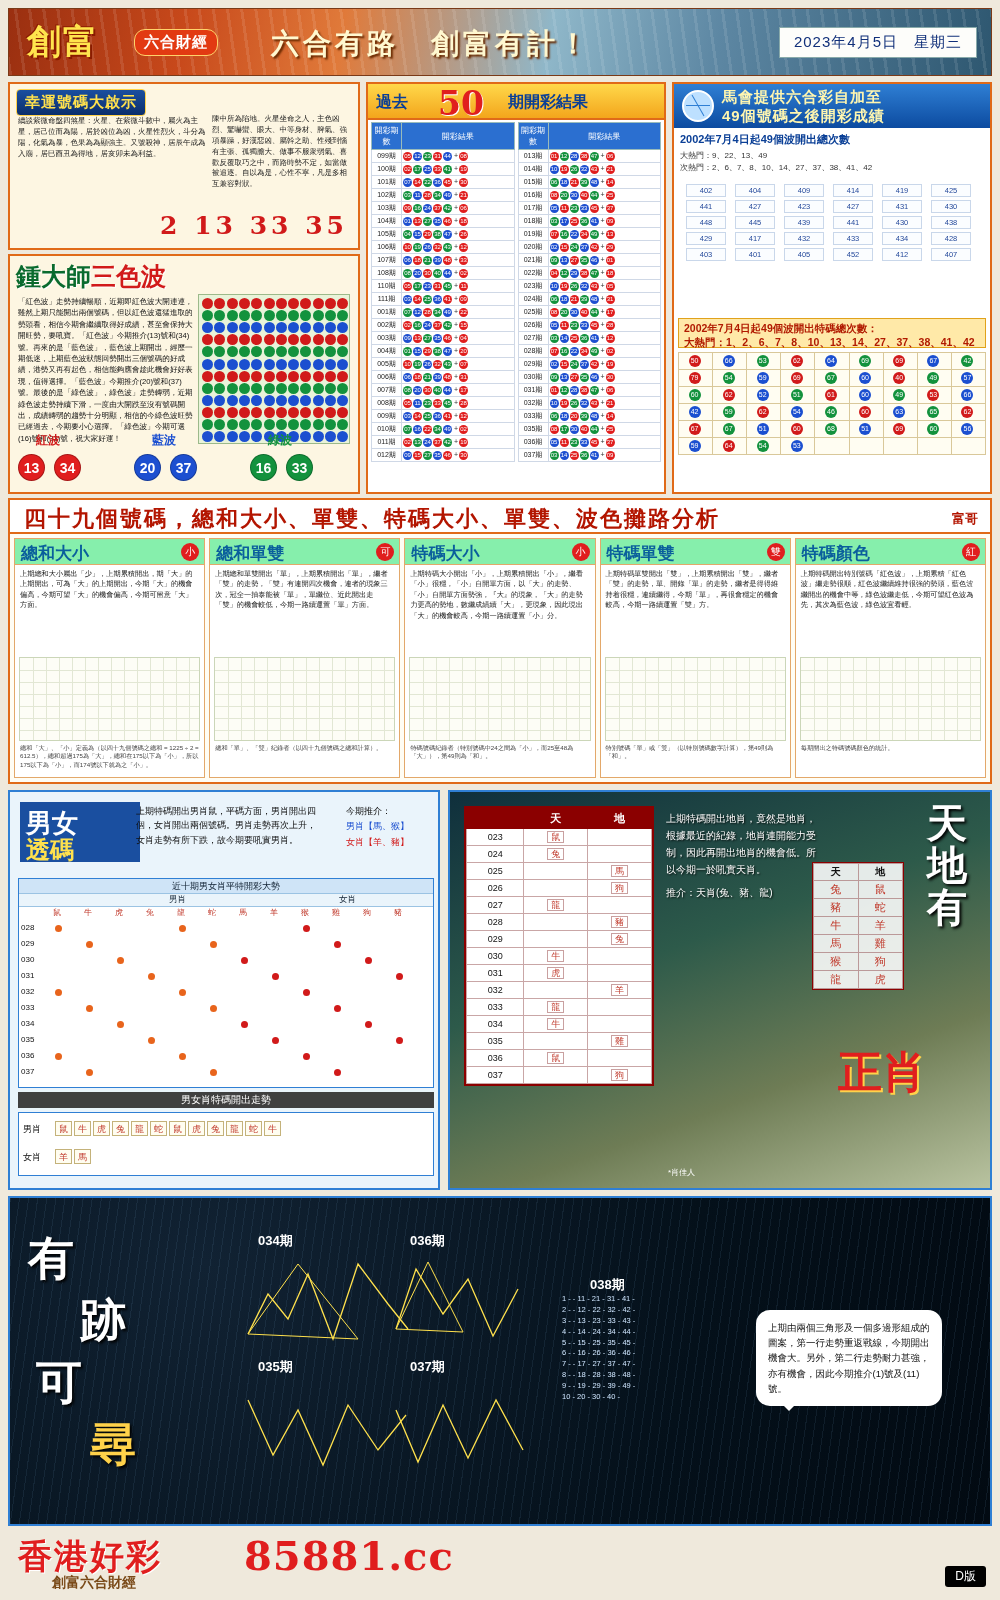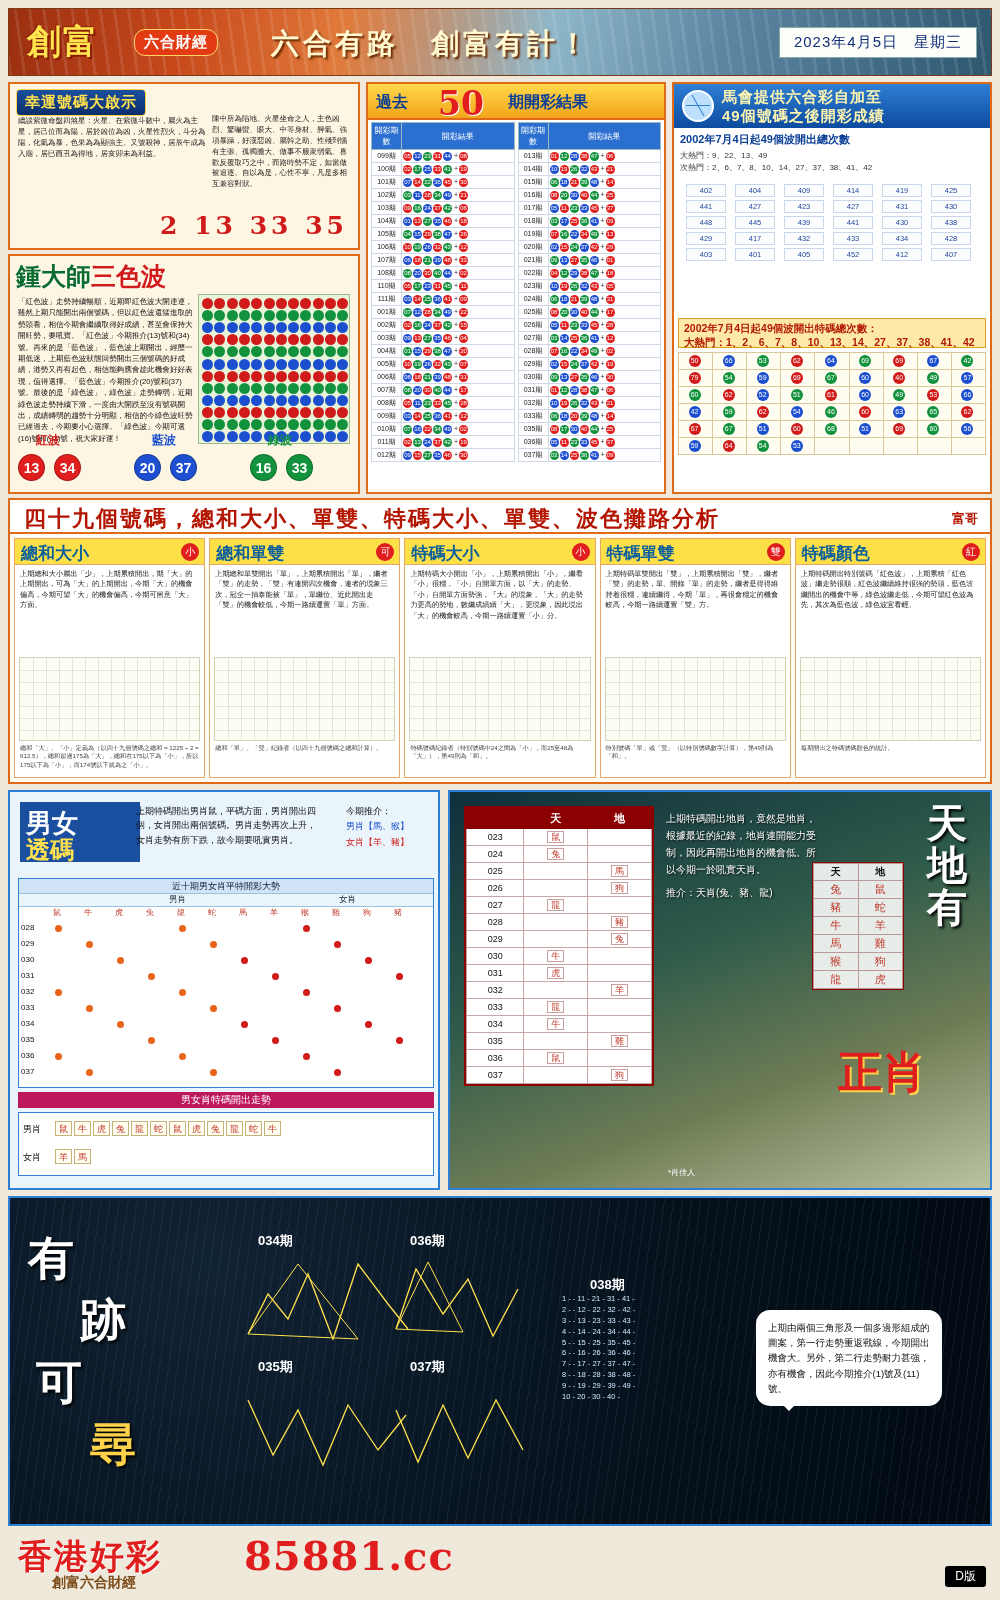--- a/index.html
+++ b/index.html
@@ -154,21 +154,21 @@
     border-bottom:2px solid #e06a18;
   }
   .row2-title .tt {
     position:absolute; left:14px; top:4px; font-family:"DejaVu Serif",serif;
     font-size:22px; font-weight:bold; color:#b31500; letter-spacing:2px;
   }
   .row2-title .au { position:absolute; right:12px; top:10px; font-size:13px; color:#b31500; font-weight:bold;}
   .an-cols { position:absolute; left:4px; top:38px; right:4px; bottom:4px; display:flex; gap:4px; }
   .an-col { flex:1; border:1px solid #e3a86a; background:#fff; position:absolute; }
   .an-col { position:relative; }
-  .an-head { height:26px; border-bottom:1px solid #e3a86a; position:relative; background:#fde047; }
+  .an-head { height:26px; border-bottom:1px solid #e3a86a; position:relative; background:#86efac; }
   .an-head .h { position:absolute; left:6px; top:3px; font-size:17px; font-weight:bold; color:#0a5f9c; font-family:"DejaVu Serif",serif; }
   .an-head .badge {
     position:absolute; right:5px; top:4px; width:18px; height:18px; border-radius:50%;
     background:#e01e1e; color:#fff; font-size:10px; line-height:18px; text-align:center;
   }
   .an-text { font-size:7.2px; line-height:1.45; color:#222; padding:4px 5px; height:92px; overflow:hidden; }
   .an-grid { margin:0 4px; height:84px; background:#fdfdf6; border:1px solid #cbd6b8; position:relative; }
   .an-grid .vline { position:absolute; top:0; bottom:0; width:1px; background:#e2e7d4; }
   .an-grid .hline { position:absolute; left:0; right:0; height:1px; background:#e2e7d4; }
   .an-foot { font-size:6.2px; color:#444; padding:3px 5px; line-height:1.35; }
@@ -186,21 +186,21 @@
   .nan-rec { position:absolute; left:336px; top:12px; width:92px; font-size:9px; line-height:1.7; color:#111; }
   .nan-rec .r1 { color:#1b4fd0; } .nan-rec .r2 { color:#d11a1a; }
   .nan-tbl { position:absolute; left:8px; top:86px; width:416px; height:210px; background:#fff; border:1px solid #2f7fd4; }
   .nan-tbl .cap { height:15px; background:#cfe4f7; font-size:9px; text-align:center; line-height:15px; color:#123; border-bottom:1px solid #9bc3e3;}
   .nan-tbl .sub { height:13px; position:relative; border-bottom:1px solid #9bc3e3; background:#eaf4fb;}
   .nan-tbl .sub span { position:absolute; font-size:8.5px; color:#123; }
   .nan-dots { position:absolute; left:0; top:28px; right:0; bottom:0; }
   .nan-dots .rowlbl { position:absolute; left:2px; width:26px; font-size:8px; color:#111; }
   .dot { position:absolute; width:7px; height:7px; border-radius:50%; }
   .d-or{background:#e8641c;} .d-rd{background:#d11a1a;}
-  .nan-bar { position:absolute; left:8px; top:300px; width:416px; height:16px; background:#be185d; color:#fff; font-size:10px; text-align:center; line-height:16px; }
+  .nan-bar { position:absolute; left:8px; top:300px; width:416px; height:16px; background:#404040; color:#fff; font-size:10px; text-align:center; line-height:16px; }
   .nan-trend { position:absolute; left:8px; top:320px; width:416px; height:64px; background:#fff; border:1px solid #2f7fd4; }
   .nan-trend .tr { position:absolute; left:4px; font-size:9px; color:#111; }
   .zbox {
     position:absolute; width:17px; height:15px; border:1px solid #c4b27a; background:#fffdf0;
     font-size:9px; text-align:center; line-height:14px; color:#c0392b;
   }
 
   .p-td { position:absolute; left:440px; top:0; width:544px; height:400px; border:2px solid #2f7fd4; background:#1d2b22; overflow:hidden; }
   .td-bg { position:absolute; inset:0; background:linear-gradient(160deg,#0f2f3c 0%, #2d5a4a 40%, #6e7c55 70%, #b9c3a0 100%); }
   .td-tbl { position:absolute; left:14px; top:14px; width:190px; background:#fff; border:2px solid #8b0000; }

